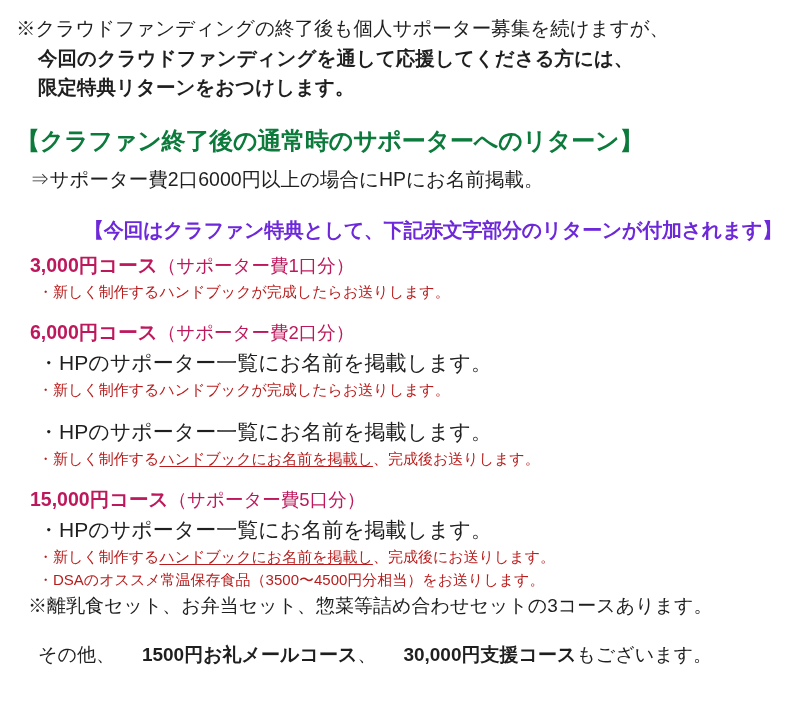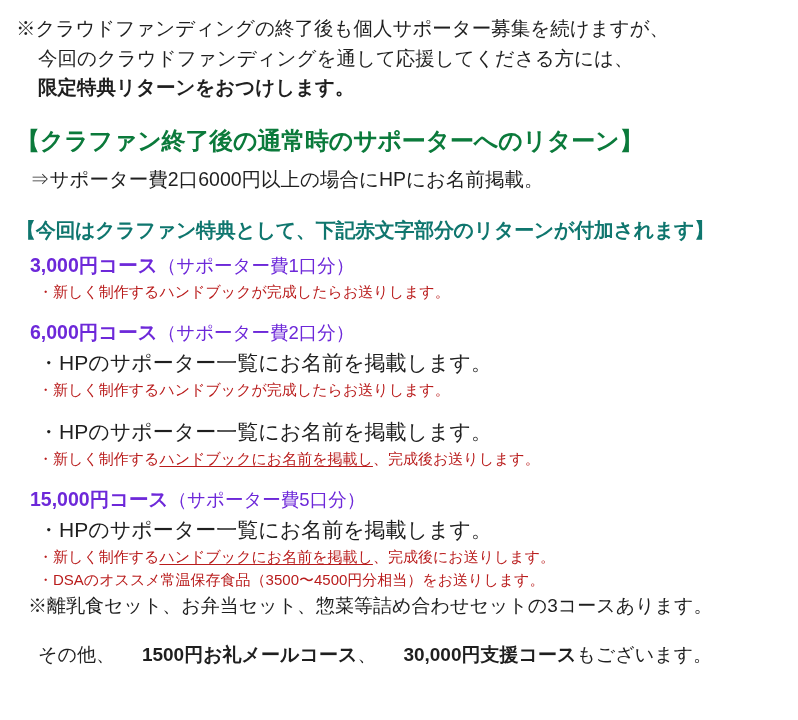--- a/index.html
+++ b/index.html
@@ -23,48 +23,49 @@
   }
   .line {
     line-height: 1.52;
     white-space: pre;
   }
   .intro {
     font-size: 19.5px;
     color: #1f1f1f;
   }
   .intro .l1 { text-indent: 0; }
-  .intro .l2 { padding-left: 22px; }
+  .intro .l2 { padding-left: 22px; font-weight: bold; }
   .intro .l3 { padding-left: 22px; font-weight: bold; }
 
   .gap-20 { height: 20px; }
   .gap-14 { height: 14px; }
   .gap-6  { height: 6px; }
 
   .head-green {
     font-size: 24px;
     font-weight: bold;
     color: #0b7a3b;
     letter-spacing: -0.2px;
   }
   .sub-green {
     font-size: 19.5px;
     color: #1f1f1f;
     padding-left: 14px;
   }
   .head-red {
     font-size: 20px;
     font-weight: bold;
-    color: #0f766e;
+    color: #6d28d9;
     letter-spacing: -0.3px;
+    text-align: right;
   }
   .course-title {
     font-size: 19.5px;
     font-weight: bold;
-    color: #6d28d9;
+    color: #be185d;
     padding-left: 14px;
   }
   .course-title .paren {
     font-weight: normal;
     font-size: 18.5px;
   }
   .bullet-black {
     font-size: 21px;
     color: #1f1f1f;
     padding-left: 22px;

